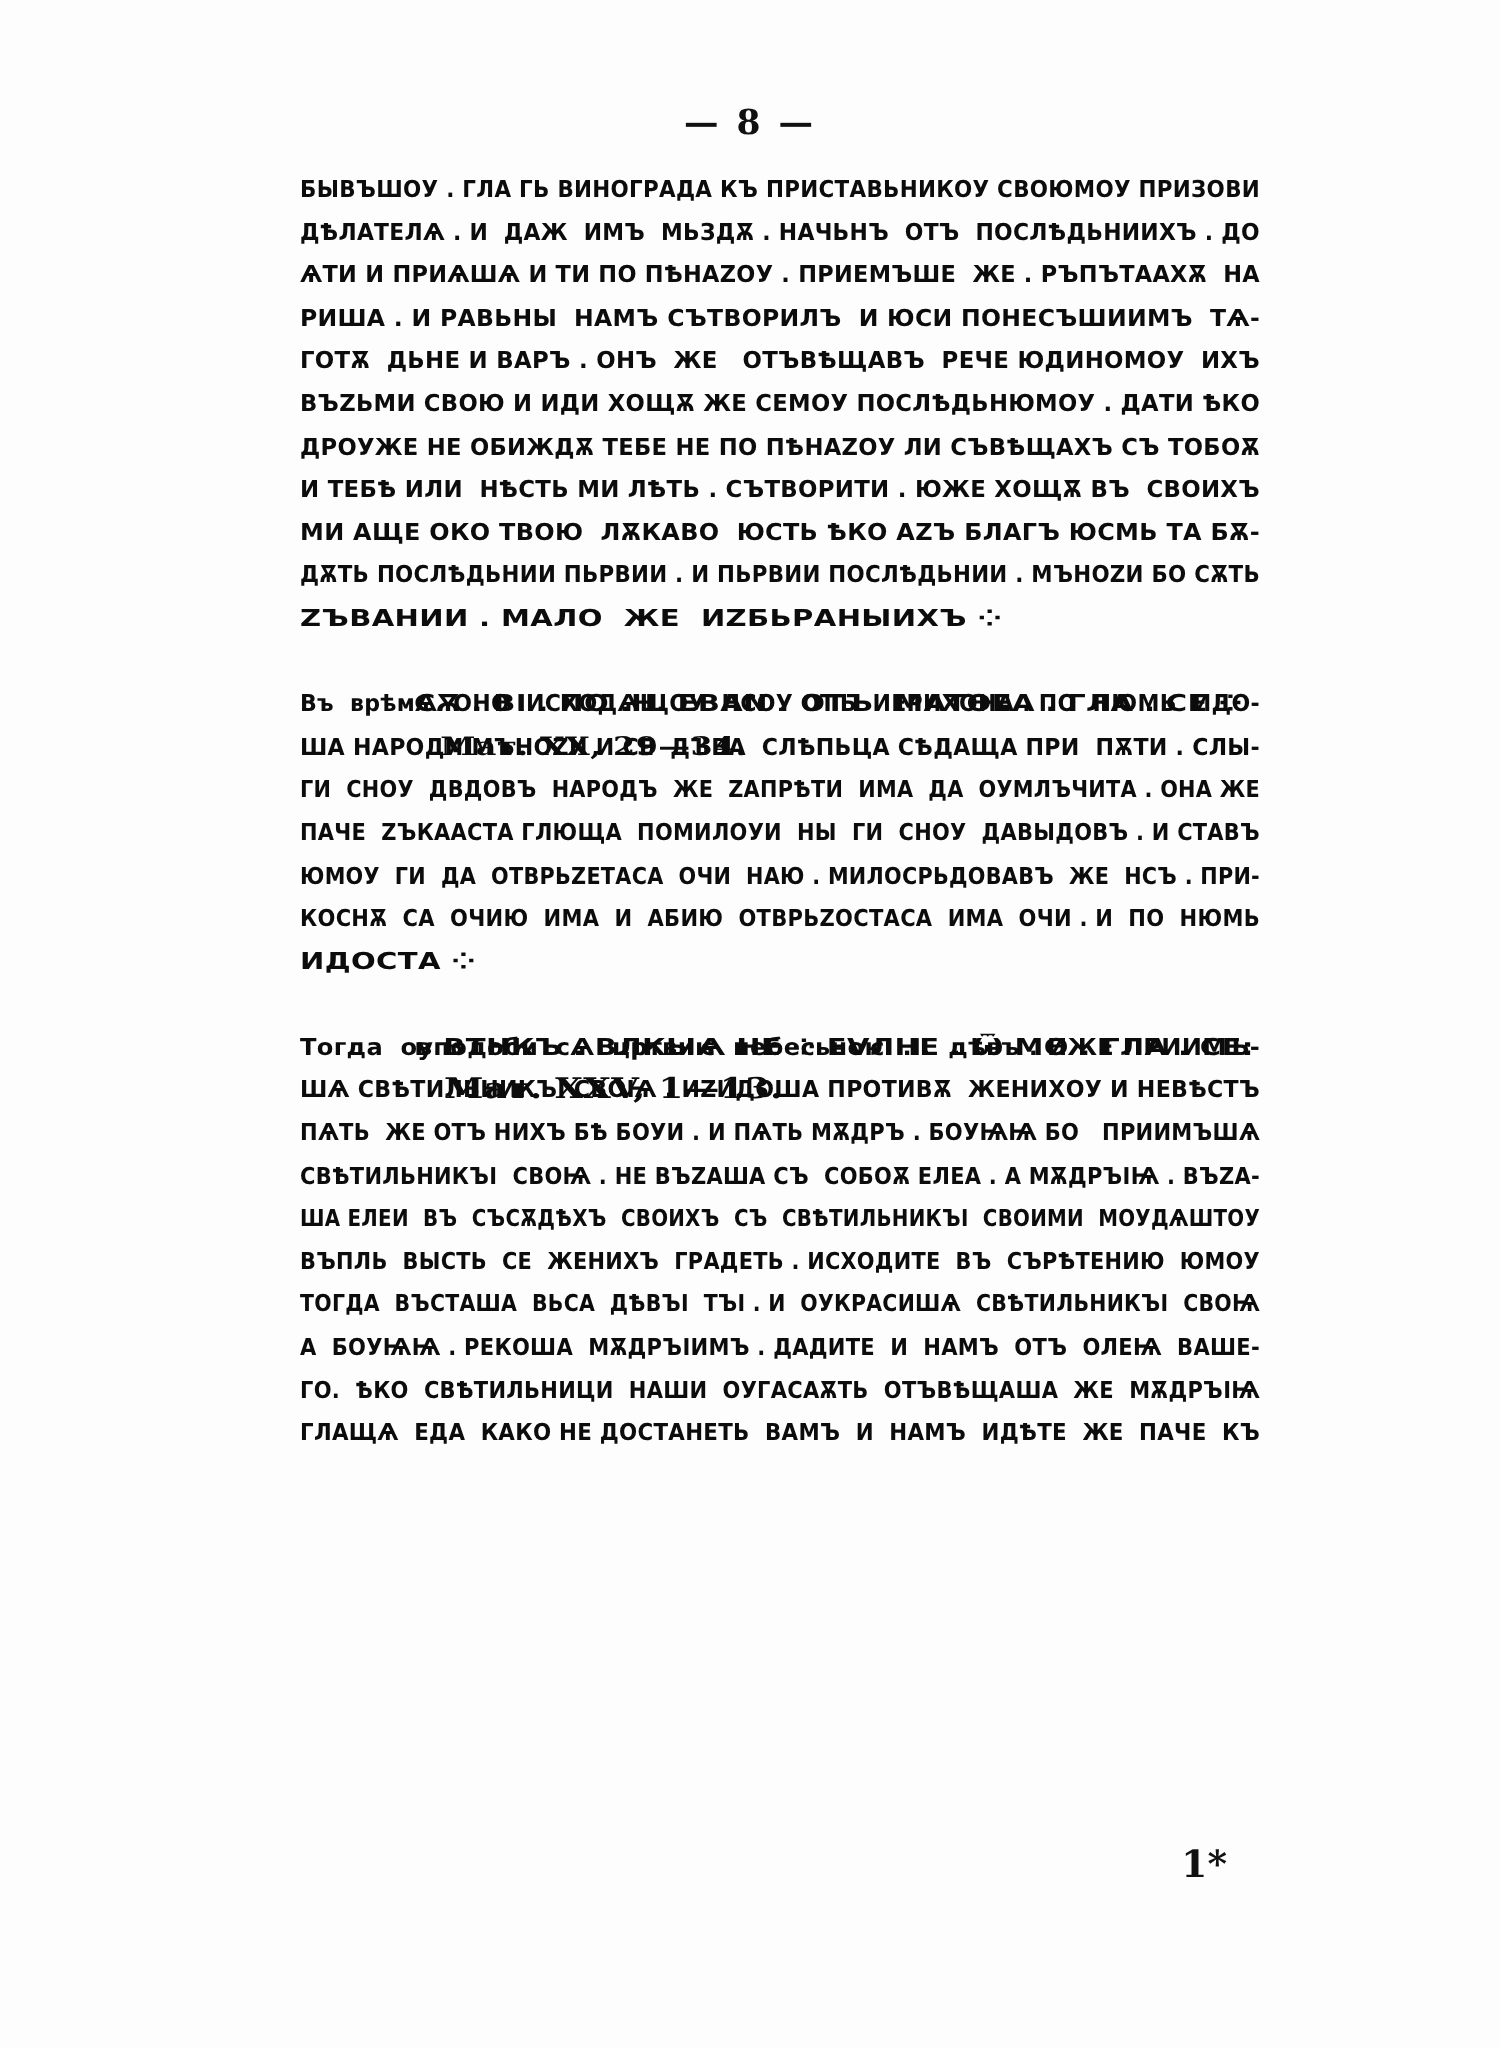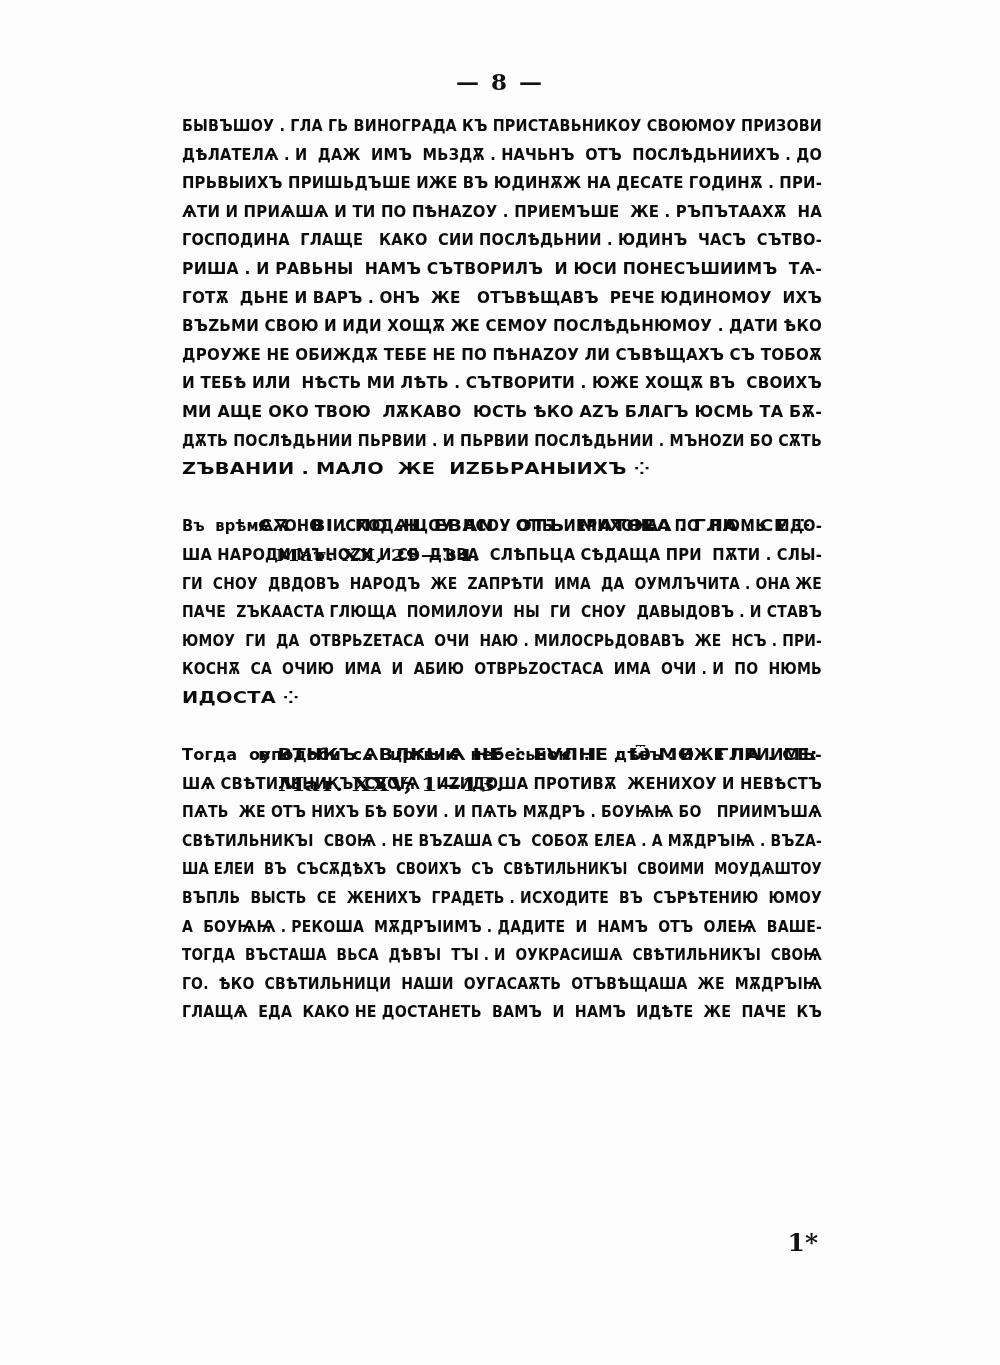--- a/index.html
+++ b/index.html
@@ -30,21 +30,21 @@
     width: 1000px;
     text-align: center;
     font-family: "DejaVu Serif", serif;
     font-size: 23px;
     font-weight: 700;
     letter-spacing: 2px;
     color: #111111;
   }
   .text-block {
     position: absolute;
-    left: 182px;
+    left: 200px;
     top: 112px;
     width: 640px;
   }
   .line {
     font-family: "DejaVu Sans", sans-serif;
     font-size: 15.5px;
     font-weight: 700;
     letter-spacing: 0.2px;
     color: #0c0c0c;
     white-space: nowrap;
@@ -72,23 +72,21 @@
 <body>
 
 <div class="page">
 
   <div class="page-number">— 8 —</div>
 
   <div class="text-block">
 
     <div class="line"><span style="display: inline-block; white-space: pre; transform-origin: left center; transform: scaleX(0.9235);">БЫВЪШОУ . ГЛА ГЬ ВИНОГРАДА КЪ ПРИСТАВЬНИКОУ СВОЮМОУ ПРИЗОВИ</span></div>
     <div class="line"><span style="display: inline-block; white-space: pre; transform-origin: left center; transform: scaleX(0.9411);">ДѢЛАТЕЛѦ . И  ДАЖ  ИМЪ  МЬЗДѪ . НАЧЬНЪ  ОТЪ  ПОСЛѢДЬНИИХЪ . ДО</span></div>
-    <div class="line"><span style="display: inline-block; white-space: pre; transform-origin: left center; transform: scaleX(0.9579);">ПРЬВЫИХЪ ПРИШЬДЪШЕ ИЖЕ ВЪ ЮДИНѪЖ НА ДЕСАТЕ ГОДИНѪ . ПРИ-</span></div>
     <div class="line"><span style="display: inline-block; white-space: pre; transform-origin: left center; transform: scaleX(0.9645);">ѦТИ И ПРИѦШѦ И ТИ ПО ПѢНАZОУ . ПРИЕМЪШЕ  ЖЕ . РЪПЪТААХѪ  НА</span></div>
-    <div class="line"><span style="display: inline-block; white-space: pre; transform-origin: left center; transform: scaleX(0.9432);">ГОСПОДИНА  ГЛАЩЕ   КАКО  СИИ ПОСЛѢДЬНИИ . ЮДИНЪ  ЧАСЪ  СЪТВО-</span></div>
     <div class="line"><span style="display: inline-block; white-space: pre; transform-origin: left center; transform: scaleX(1.0111);">РИША . И РАВЬНЫ  НАМЪ СЪТВОРИЛЪ  И ЮСИ ПОНЕСЪШИИМЪ  ТѦ-</span></div>
     <div class="line"><span style="display: inline-block; white-space: pre; transform-origin: left center; transform: scaleX(0.9827);">ГОТѪ  ДЬНЕ И ВАРЪ . ОНЪ  ЖЕ   ОТЪВѢЩАВЪ  РЕЧЕ ЮДИНОМОУ  ИХЪ</span></div>
     <div class="line"><span style="display: inline-block; white-space: pre; transform-origin: left center; transform: scaleX(0.9758);">ВЪZЬМИ СВОЮ И ИДИ ХОЩѪ ЖЕ СЕМОУ ПОСЛѢДЬНЮМОУ . ДАТИ ѢКО</span></div>
     <div class="line"><span style="display: inline-block; white-space: pre; transform-origin: left center; transform: scaleX(0.9747);">ДРОУЖЕ НЕ ОБИЖДѪ ТЕБЕ НЕ ПО ПѢНАZОУ ЛИ СЪВѢЩАХЪ СЪ ТОБОѪ</span></div>
     <div class="line"><span style="display: inline-block; white-space: pre; transform-origin: left center; transform: scaleX(0.9822);">И ТЕБѢ ИЛИ  НѢСТЬ МИ ЛѢТЬ . СЪТВОРИТИ . ЮЖЕ ХОЩѪ ВЪ  СВОИХЪ</span></div>
     <div class="line"><span style="display: inline-block; white-space: pre; transform-origin: left center; transform: scaleX(1.0294);">МИ АЩЕ ОКО ТВОЮ  ЛѪКАВО  ЮСТЬ ѢКО АZЪ БЛАГЪ ЮСМЬ ТА БѪ-</span></div>
     <div class="line"><span style="display: inline-block; white-space: pre; transform-origin: left center; transform: scaleX(0.9192);">ДѪТЬ ПОСЛѢДЬНИИ ПЬРВИИ . И ПЬРВИИ ПОСЛѢДЬНИИ . МЪНОZИ БО СѪТЬ</span></div>
     <div class="line"><span style="display: inline-block; white-space: pre; transform-origin: left center; transform: scaleX(1.25);">ZЪВАНИИ . МАЛО  ЖЕ  ИZБЬРАНЫИХЪ ⁘</span></div>
 
     <div class="line indent"><span style="display: inline-block; white-space: pre; transform-origin: left center; transform: scaleX(1.25);">
@@ -108,22 +106,22 @@
       <span class="tok">в ВТНКЪ . ВЛКЫѦ НЕ ⁘ ЕVЛНЕ . Ѿ МѲ . ГЛА . СЕ:</span>
       <span class="tok ref" style="font-family:'DejaVu Serif',serif; font-size:19px; padding-left:16px;">Мат. XXV, 1—13.</span>
     </span></div>
 
     <div class="line"><span style="display: inline-block; white-space: pre; transform-origin: left center; transform: scaleX(1.038);">Тогда  оуподоби  сѦ  цртвиѥ  небесьноѥ  .I.  дѣвъ . ИЖЕ ПРИИМЪ-</span></div>
     <div class="line"><span style="display: inline-block; white-space: pre; transform-origin: left center; transform: scaleX(0.9509);">ШѦ СВѢТИЛЬНИКЪІ СВОѨ . ИZИДОША ПРОТИВѪ  ЖЕНИХОУ И НЕВѢСТЪ</span></div>
     <div class="line"><span style="display: inline-block; white-space: pre; transform-origin: left center; transform: scaleX(0.905);">ПѦТЬ  ЖЕ ОТЪ НИХЪ БѢ БОУИ . И ПѦТЬ МѪДРЪ . БОУѨѨ БО   ПРИИМЪШѦ</span></div>
     <div class="line"><span style="display: inline-block; white-space: pre; transform-origin: left center; transform: scaleX(0.9024);">СВѢТИЛЬНИКЪІ  СВОѨ . НЕ ВЪZАША СЪ  СОБОѪ ЕЛЕА . А МѪДРЪІѨ . ВЪZА-</span></div>
     <div class="line"><span style="display: inline-block; white-space: pre; transform-origin: left center; transform: scaleX(0.8533);">ША ЕЛЕИ  ВЪ  СЪСѪДѢХЪ  СВОИХЪ  СЪ  СВѢТИЛЬНИКЪІ  СВОИМИ  МОУДѦШТОУ</span></div>
     <div class="line"><span style="display: inline-block; white-space: pre; transform-origin: left center; transform: scaleX(0.8975);">ВЪПЛЬ  ВЫСТЬ  СЕ  ЖЕНИХЪ  ГРАДЕТЬ . ИСХОДИТЕ  ВЪ  СЪРѢТЕНИЮ  ЮМОУ</span></div>
+    <div class="line"><span style="display: inline-block; white-space: pre; transform-origin: left center; transform: scaleX(0.8801);">ТОГДА  ВЪСТАША  ВЬСА  ДѢВЪІ  ТЪІ . И  ОУКРАСИШѦ  СВѢТИЛЬНИКЪІ  СВОѨ</span></div>
     <div class="line"><span style="display: inline-block; white-space: pre; transform-origin: left center; transform: scaleX(0.906);">А  БОУѨѨ . РЕКОША  МѪДРЪІИМЪ . ДАДИТЕ  И  НАМЪ  ОТЪ  ОЛЕѨ  ВАШЕ-</span></div>
-    <div class="line"><span style="display: inline-block; white-space: pre; transform-origin: left center; transform: scaleX(0.8801);">ТОГДА  ВЪСТАША  ВЬСА  ДѢВЪІ  ТЪІ . И  ОУКРАСИШѦ  СВѢТИЛЬНИКЪІ  СВОѨ</span></div>
     <div class="line"><span style="display: inline-block; white-space: pre; transform-origin: left center; transform: scaleX(0.9039);">ГО.  ѢКО  СВѢТИЛЬНИЦИ  НАШИ  ОУГАСАѪТЬ  ОТЪВѢЩАША  ЖЕ  МѪДРЪІѨ</span></div>
     <div class="line"><span style="display: inline-block; white-space: pre; transform-origin: left center; transform: scaleX(0.9189);">ГЛАЩѦ  ЕДА  КАКО НЕ ДОСТАНЕТЬ  ВАМЪ  И  НАМЪ  ИДѢТЕ  ЖЕ  ПАЧЕ  КЪ</span></div>
 
   </div>
 
   <div class="footer-mark">1*</div>
 
 </div>
 
 </body></html>

